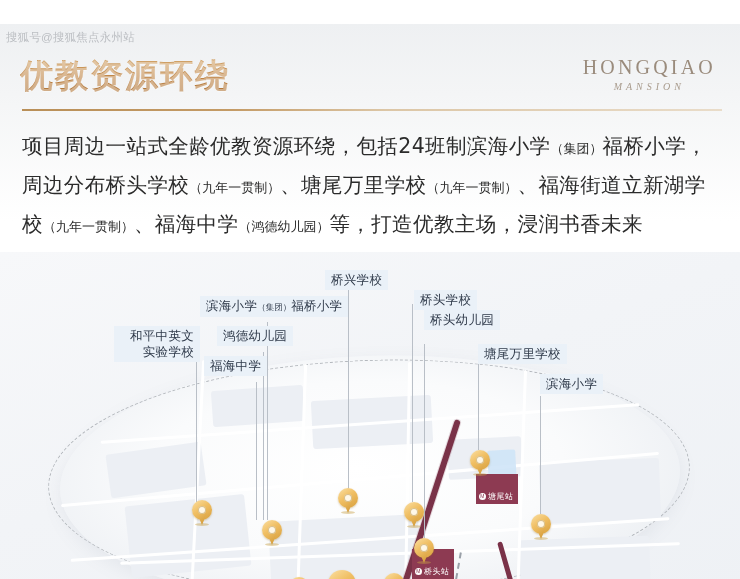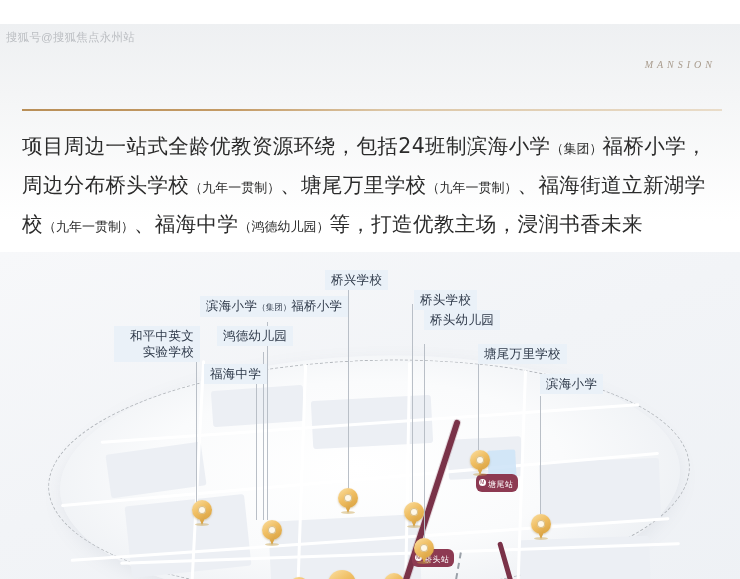--- a/index.html
+++ b/index.html
@@ -96,23 +96,23 @@
     background:#7a3248;border-radius:3px;
     transform:rotate(-16deg);transform-origin:top center;
   }
   .rail-dash{
     position:absolute;left:452px;top:300px;width:2px;height:90px;
     border-left:2px dashed #9aa0a8;transform:rotate(10deg);
   }
 
   
   .station{
-    position:absolute;display:flex;gap:2px;
+    position:absolute;display:flex;align-items:center;gap:2px;
     background:#8d3a52;color:#ffffff;font-size:8px;
-    padding:5px 4px 2px 3px;border-radius:6px;white-space:nowrap;
+    padding:17px 4px 2px 3px;border-radius:0;white-space:nowrap;
     letter-spacing:.5px;
   }
   .station .sdot{
     display:inline-block;width:7px;height:7px;border-radius:50%;
     background:#ffffff;color:#8d3a52;font-size:5px;line-height:7px;text-align:center;
   }
 
   
   .lbl{
     position:absolute;
@@ -152,22 +152,24 @@
   .pin.big .tail{left:8px;top:19px;width:12px;height:16px;}
   .pin.big .dot{left:9px;top:9px;width:10px;height:10px;}
 </style>
 </head>
 <body>
 
 <div id="page">
 
   <div class="sohu-watermark">搜狐号@搜狐焦点永州站</div>
 
+  <div class="page-title">优教资源环绕</div>
 
   <div class="brand-logo">
+    <div class="brand-main">HONGQIAO</div>
     <div class="brand-sub">MANSION</div>
   </div>
 
   <div class="header-rule"></div>
 
   <div class="copy"><span>项目周边一站式全龄优教资源环绕，包括24班制滨海小学</span><span class="small">（集团）</span><span>福桥小学，周边分布桥头学校</span><span class="small">（九年一贯制）</span><span>、塘尾万里学校</span><span class="small">（九年一贯制）</span><span>、福海街道立新湖学校</span><span class="small">（九年一贯制）</span><span>、福海中学</span><span class="small">（鸿德幼儿园）</span><span>等，打造优教主场，浸润书香未来</span></div>
 
   <div class="map">
 
     <div class="map-plate"></div>
@@ -217,21 +219,21 @@
     <div class="leader" style="left:424px;top:92px;height:194px;"></div>
     <div class="leader" style="left:478px;top:112px;height:86px;"></div>
     <div class="leader" style="left:540px;top:144px;height:118px;"></div>
 
     <div class="lbl" style="left:200px;top:44px;"><span>滨海小学</span><span class="tiny">（集团）</span><span>福桥小学</span></div>
 
     <div class="lbl two" style="left:114px;top:74px;">和平中英文<br>实验学校</div>
 
     <div class="lbl" style="left:217px;top:74px;">鸿德幼儿园</div>
 
-    <div class="lbl" style="left:204px;top:112px;">福海中学</div>
+    <div class="lbl" style="left:204px;top:104px;">福海中学</div>
 
     <div class="lbl" style="left:325px;top:18px;">桥兴学校</div>
 
     <div class="lbl" style="left:414px;top:38px;">桥头学校</div>
 
     <div class="lbl" style="left:424px;top:58px;">桥头幼儿园</div>
 
     <div class="lbl" style="left:478px;top:92px;">塘尾万里学校</div>
 
     <div class="lbl" style="left:540px;top:122px;">滨海小学</div>

